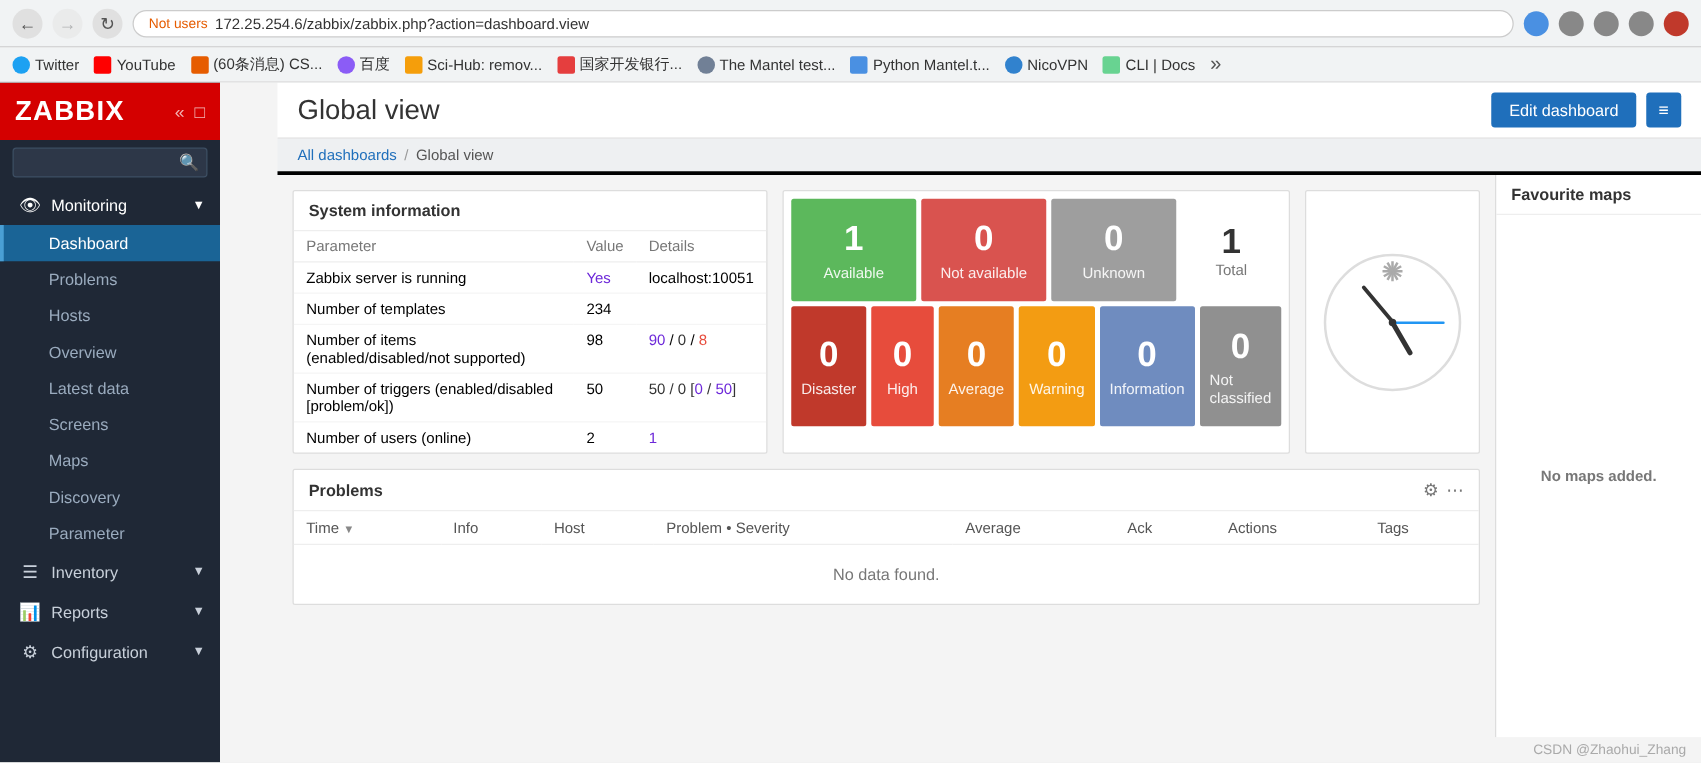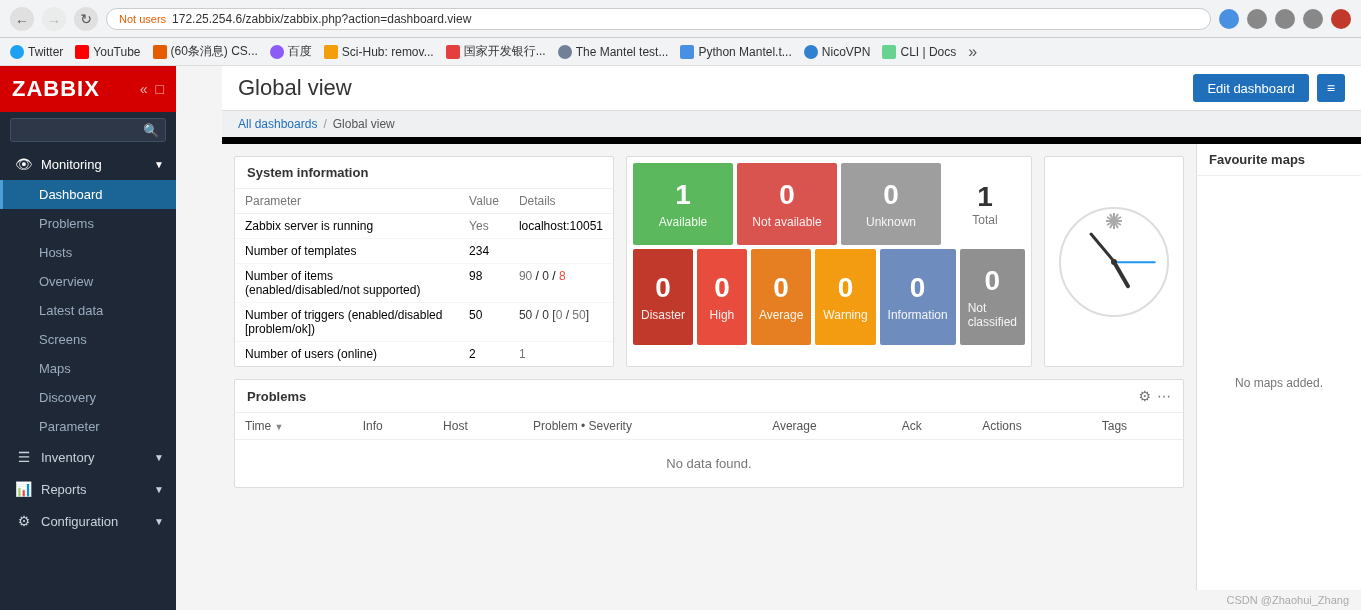--- a/index.html
+++ b/index.html
@@ -126,21 +126,21 @@
     .top-bar-actions { display: flex; gap: 8px; }
     .btn-primary {
       background: #1f6fbb; color: white; border: none;
       padding: 6px 14px; border-radius: 3px; cursor: pointer; font-size: 13px;
     }
     .btn-menu {
       background: #1f6fbb; color: white; border: none;
       padding: 6px 10px; border-radius: 3px; cursor: pointer; font-size: 14px;
     }
     .breadcrumb {
-      background: #eef0f2; border-bottom: 7px solid #000000;
+      background: #eef0f2; border-bottom: 3px solid #000000;
       padding: 6px 16px; font-size: 12px; color: #555;
       display: flex; align-items: center; gap: 6px;
     }
     .breadcrumb a { color: #1f6fbb; text-decoration: none; }
     .breadcrumb-sep { color: #999; }
 
     
     .dashboard-body {
       flex: 1; display: flex; overflow: hidden;
     }
@@ -159,21 +159,21 @@
       color: #333; border-bottom: 1px solid #eee;
     }
     .sys-info-widget { width: 380px; min-width: 380px; }
     .sys-info-table { width: 100%; border-collapse: collapse; font-size: 12px; }
     .sys-info-table th {
       text-align: left; padding: 5px 10px;
       color: #777; font-weight: normal; border-bottom: 1px solid #eee;
     }
     .sys-info-table td { padding: 5px 10px; border-bottom: 1px solid #f5f5f5; vertical-align: top; }
     .sys-info-table tr:last-child td { border-bottom: none; }
-    .val-green { color: #737373; }
+    .val-green { color: #6d28d9; }
     .val-red { color: #e74c3c; }
     .val-normal { color: #333; }
 
     
     .host-avail-widget { flex: 1; }
     .avail-cell {
       flex: 1; display: flex; flex-direction: column;
       align-items: center; justify-content: center;
       padding: 16px 8px; border-radius: 2px; cursor: pointer;
     }
@@ -232,21 +232,21 @@
     .sort-arrow { font-size: 9px; color: #888; }
     .no-data { text-align: center; padding: 16px; color: #777; font-size: 13px; }
 
     
     .fav-maps-panel {
       width: 165px; min-width: 165px;
       background: white; border-left: 1px solid #ddd;
       display: flex; flex-direction: column;
     }
     .fav-maps-header { padding: 8px 12px; font-weight: bold; font-size: 13px; color: #333; border-bottom: 1px solid #eee; }
-    .fav-maps-body { flex: 1; display: flex; align-items: center; justify-content: center; }
+    .fav-maps-body { flex: 1; display: flex; align-items: center; justify-content: center; font-weight: bold; }
     .no-maps { color: #777; font-size: 12px; text-align: center; padding: 10px; }
 
     
     .watermark {
       text-align: right; padding: 4px 12px;
       font-size: 11px; color: #aaa; background: #f4f4f4;
     }
   </style>
 </head>
 <body>

